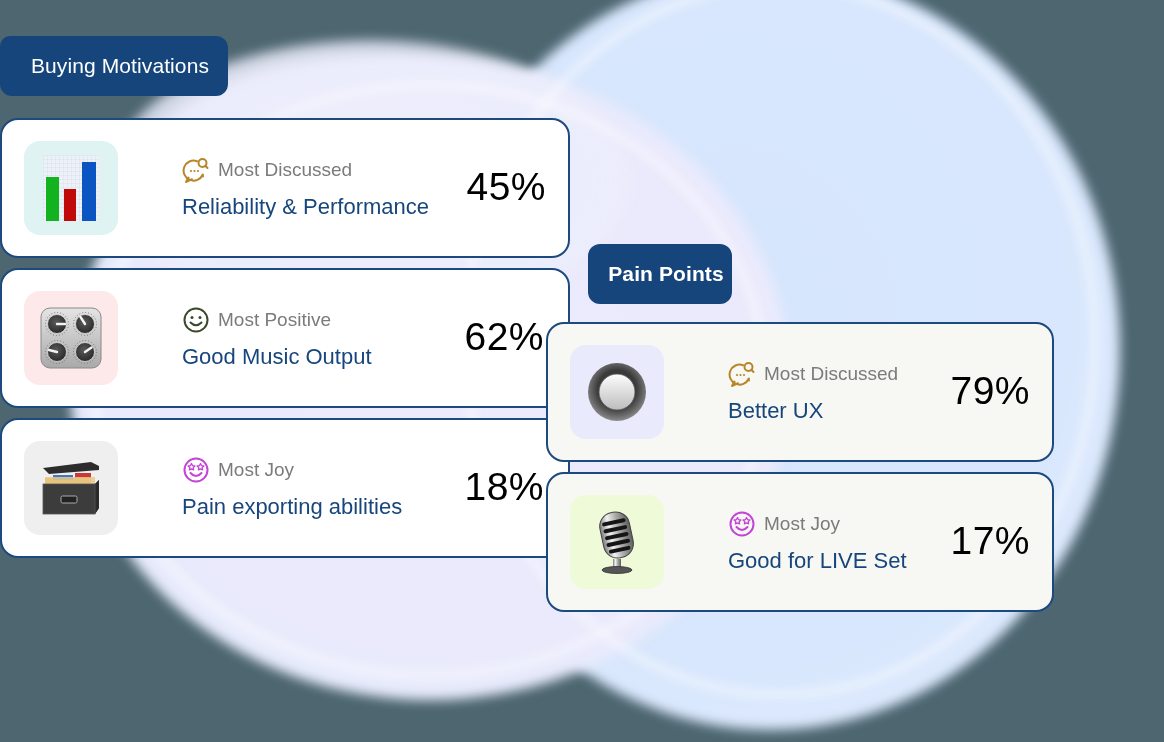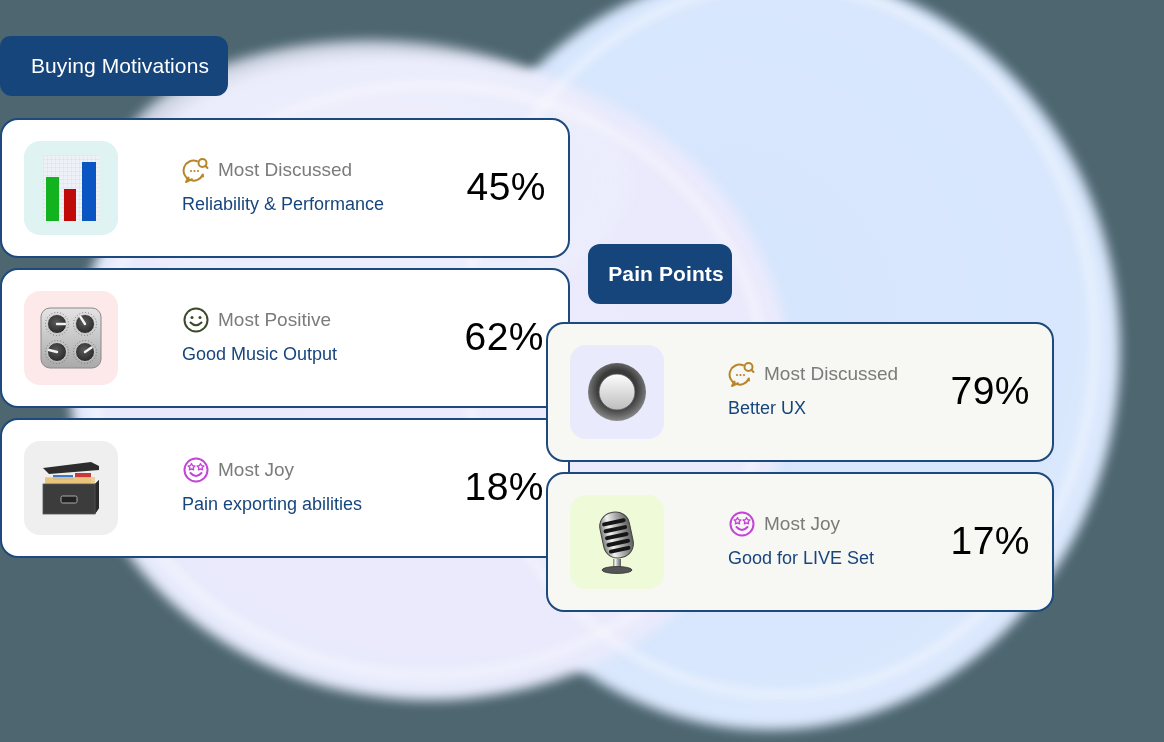--- a/index.html
+++ b/index.html
@@ -55,21 +55,21 @@
     .card-cream { background: #f7f7f3; }
 
     .card .thumb {
       position: absolute; left: 22px; top: 21px;
       width: 94px; height: 94px; border-radius: 16px;
       display: flex; align-items: center; justify-content: center;
     }
     .card .meta { position: absolute; left: 136px; top: 36px; margin-left: 44px; }
     .card .tag-row { display: flex; align-items: center; gap: 8px; height: 28px; }
     .card .tag-label { color: #7b7b7b; font-size: 19px; }
-    .card .title { color: #17467c; font-size: 18px; margin-top: 10px; white-space: nowrap; }
+    .card .title { color: #17467c; font-size: 22px; margin-top: 10px; white-space: nowrap; }
     .card .pct {
       position: absolute; right: 22px; top: 50%;
       transform: translateY(-52%);
       color: #000000; font-size: 39px; letter-spacing: 0.5px;
     }
 
     .bm-1 { left: 0; top: 118px; width: 570px; height: 140px; }
     .bm-2 { left: 0; top: 268px; width: 570px; height: 140px; }
     .bm-3 { left: 0; top: 418px; width: 570px; height: 140px; }
     .pp-1 { left: 546px; top: 322px; width: 508px; height: 140px; z-index: 3; }

